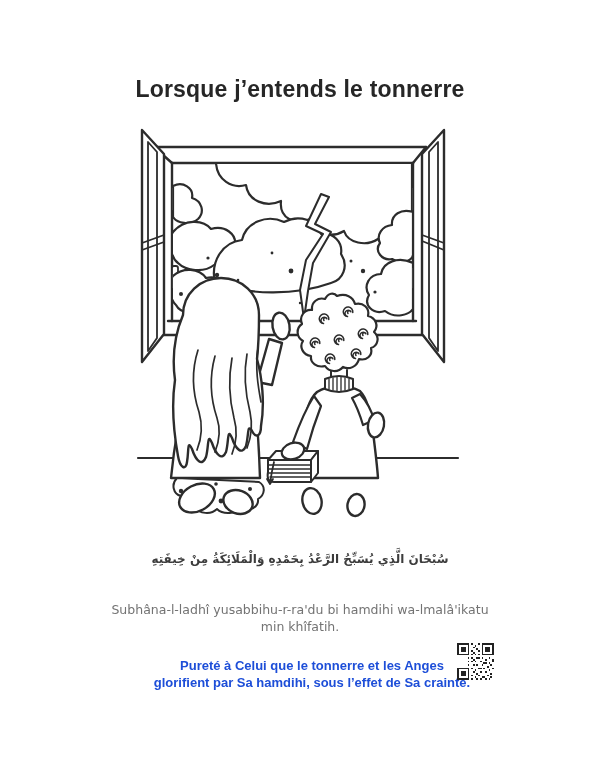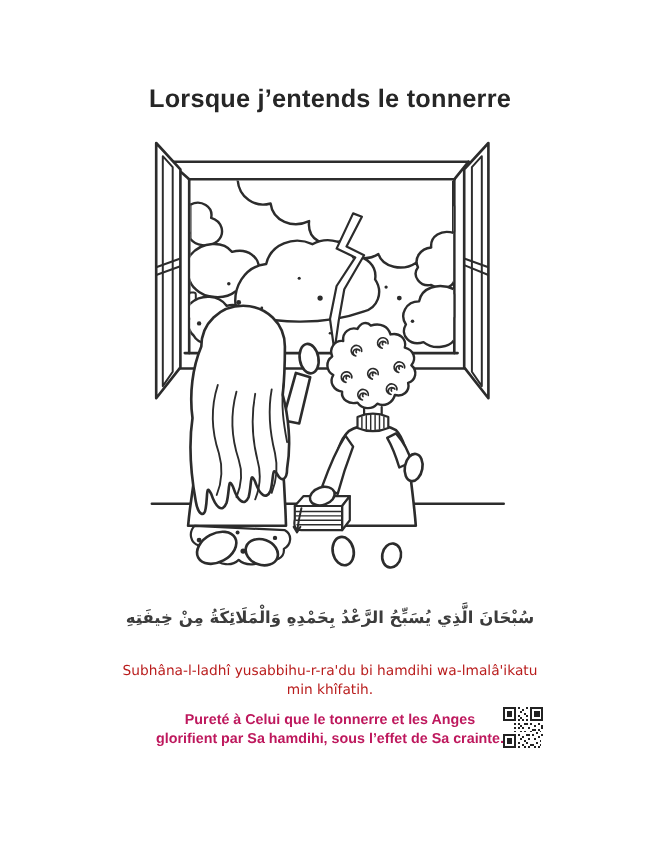--- a/index.html
+++ b/index.html
@@ -5,27 +5,27 @@
   html,body{margin:0;padding:0;background:#ffffff;}
   body{width:600px;height:770px;position:relative;overflow:hidden;
        font-family:"Liberation Sans",sans-serif;}
   main{position:absolute;inset:0;}
   .title{position:absolute;top:76px;left:0;width:600px;margin:0;
          text-align:center;font-size:23px;font-weight:700;letter-spacing:.2px;
          color:#262626;}
   .illustration{position:absolute;left:120px;top:122px;width:360px;height:400px;margin:0;}
   .arabic{position:absolute;top:552px;left:50px;width:500px;margin:0;
           text-align:center;direction:rtl;font-family:"DejaVu Sans",sans-serif;
-          font-size:15px;font-weight:bold;color:#3c3c3c;}
+          font-size:12px;font-weight:bold;color:#3c3c3c;}
   .translit{position:absolute;top:601px;left:70px;width:460px;margin:0;
             text-align:center;font-family:"DejaVu Sans",sans-serif;
-            font-size:12.5px;line-height:17px;color:#b91c1c;}
-  .translation{position:absolute;top:646px;left:90px;width:420px;margin:0;
+            font-size:12.5px;line-height:17px;color:#737373;}
+  .translation{position:absolute;top:646px;left:90px;width:420px;margin:12px;
                text-align:center;font-size:13px;font-weight:700;line-height:16.5px;
-               color:#be185d;}
+               color:#1d4ed8;}
   .qr{position:absolute;left:457px;top:642px;width:37px;height:39px;}
   svg{display:block;}
 </style>
 </head>
 <body>
 
 <main>
 
   <h1 class="title">Lorsque j’entends le tonnerre</h1>
 

